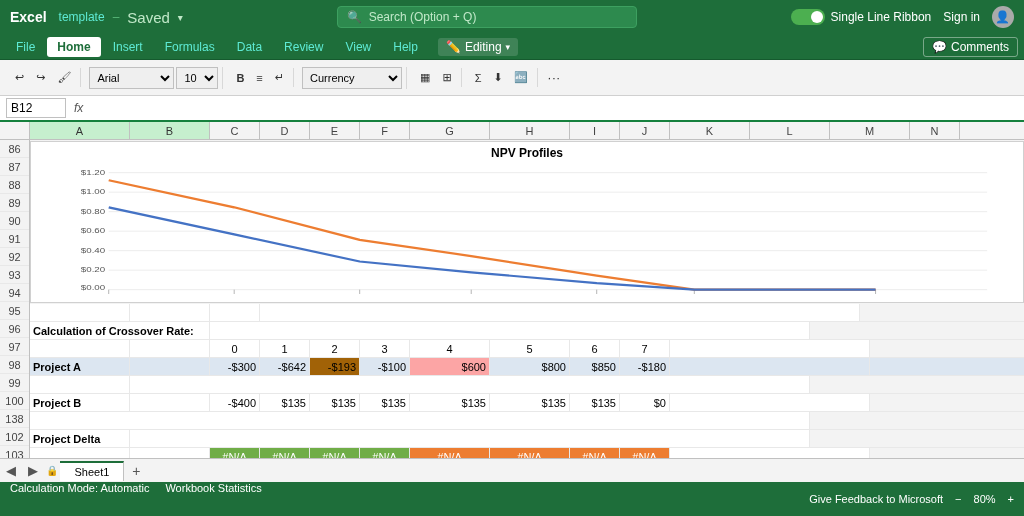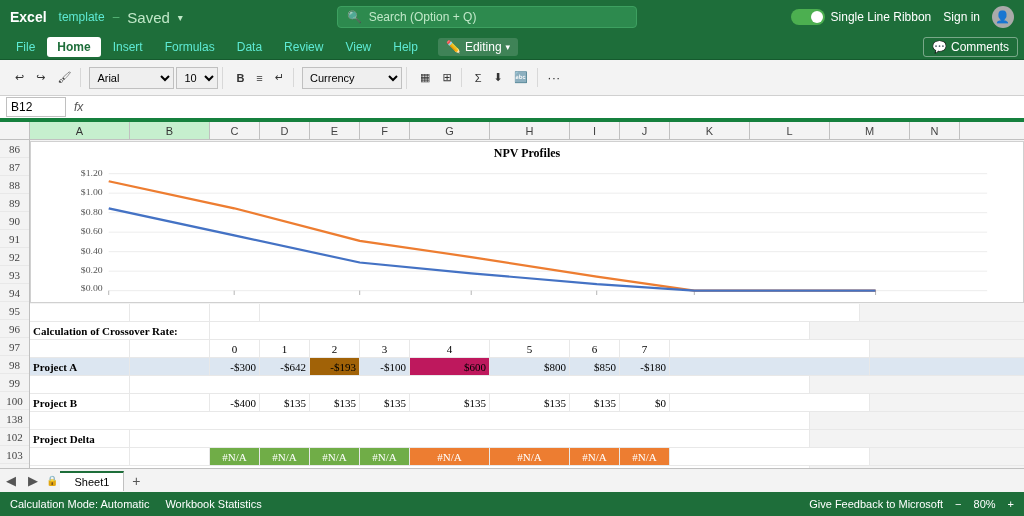--- a/index.html
+++ b/index.html
@@ -58,21 +58,21 @@
       background: none; border: none; color: #333;
     }
     .font-select {
       width: 85px; font-size: 11px; border: 1px solid #c0c0c0; padding: 1px 3px; height: 22px;
     }
     .size-select { width: 42px; font-size: 11px; border: 1px solid #c0c0c0; padding: 1px 3px; height: 22px; }
     .format-select { width: 100px; font-size: 11px; border: 1px solid #c0c0c0; padding: 1px 3px; height: 22px; }
 
     
     #formula-bar {
-      display: flex; align-items: center; background: white; border-bottom: 4px solid #15803d;
+      display: flex; align-items: center; background: white; border-bottom: 2px solid #15803d;
       height: 26px; padding: 0 6px; gap: 4px;
     }
     #cell-ref { width: 60px; border: 1px solid #c0c0c0; padding: 1px 4px; font-size: 12px; height: 20px; }
     #fx-label { color: #555; font-size: 12px; padding: 0 4px; font-style: italic; }
     #formula-input { flex: 1; border: none; font-size: 12px; padding: 1px 4px; outline: none; }
 
     
     #col-header-row {
       display: flex; background: #f3f3f3; border-bottom: 1px solid #c0c0c0;
       font-size: 11px; color: #444; height: 18px;
@@ -96,22 +96,22 @@
     }
     .cell.bold { font-weight: bold; }
     .cell.green-bg { background: #70ad47; color: white; }
     .cell.orange-bg { background: #ed7d31; color: white; }
     .cell.center { justify-content: center; }
     .cell.right { justify-content: flex-end; }
     #chart-title { text-align: center; font-size: 12px; font-weight: bold; margin-bottom: 4px; }
 
     
     #status-bar {
-      display: flex; align-items: center; background: #1e6e3a; color: white;
-      height: 24px; padding: 0 10px; font-size: 11px; gap: 16px;
+      display: flex; background: #1e6e3a; color: white;
+      height: 34px; padding: 0 10px; font-size: 11px; gap: 16px;
     }
     #status-bar-right { margin-left: auto; display: flex; align-items: center; gap: 12px; }
     #sheet-tabs { display: flex; align-items: center; background: #f3f3f3; border-top: 1px solid #c0c0c0; height: 24px; }
     .sheet-tab {
       padding: 3px 14px; font-size: 11px; border-right: 1px solid #c0c0c0;
       background: white; cursor: pointer; border-top: 2px solid #1e6e3a;
     }
     .sheet-tab-add {
       padding: 3px 8px; font-size: 14px; cursor: pointer; color: #555;
     }
@@ -223,21 +223,21 @@
     <div class="col-header" style="width:80px;">G</div>
     <div class="col-header" style="width:80px;">H</div>
     <div class="col-header" style="width:50px;">I</div>
     <div class="col-header" style="width:50px;">J</div>
     <div class="col-header" style="width:80px;">K</div>
     <div class="col-header" style="width:80px;">L</div>
     <div class="col-header" style="width:80px;">M</div>
     <div class="col-header" style="width:50px;">N</div>
   </div>
 
-  <div id="main-content" style="display:flex;flex-direction:row;flex:1;overflow:hidden;font-family:Liberation Serif, serif;">
+  <div id="main-content" style="display:flex;flex-direction:row;flex:1;overflow:hidden;">
 
     <div id="row-nums">
       <div class="row-num">86</div>
       <div class="row-num">87</div>
 
       <div class="row-num">88</div>
       <div class="row-num">89</div>
       <div class="row-num">90</div>
       <div class="row-num">91</div>
       <div class="row-num">92</div>
@@ -328,21 +328,21 @@
           <div class="cell" style="width:200px;"></div>
         </div>
 
         <div style="display:flex;height:18px;border-bottom:1px solid #e8e8e8;background:#dce6f1;">
           <div class="cell bold" style="width:100px;background:#dce6f1;">Project A</div>
           <div class="cell" style="width:80px;background:#dce6f1;"></div>
           <div class="cell right" style="width:50px;background:#dce6f1;">-$300</div>
           <div class="cell right" style="width:50px;background:#dce6f1;">-$642</div>
           <div class="cell right" style="width:50px;background:#a16207;">-$193</div>
           <div class="cell right" style="width:50px;background:#dce6f1;">-$100</div>
-          <div class="cell right" style="width:80px;background:#be185d;">$600</div>
+          <div class="cell right" style="width:80px;background:#fca5a5;">$600</div>
           <div class="cell right" style="width:80px;background:#dce6f1;">$800</div>
           <div class="cell right" style="width:50px;background:#dce6f1;">$850</div>
           <div class="cell right" style="width:50px;background:#dce6f1;">-$180</div>
           <div class="cell" style="width:200px;background:#dce6f1;"></div>
         </div>
 
         <div style="display:flex;height:18px;border-bottom:1px solid #e8e8e8;">
           <div class="cell" style="width:100px;"></div>
           <div class="cell" style="width:680px;"></div>
         </div>

